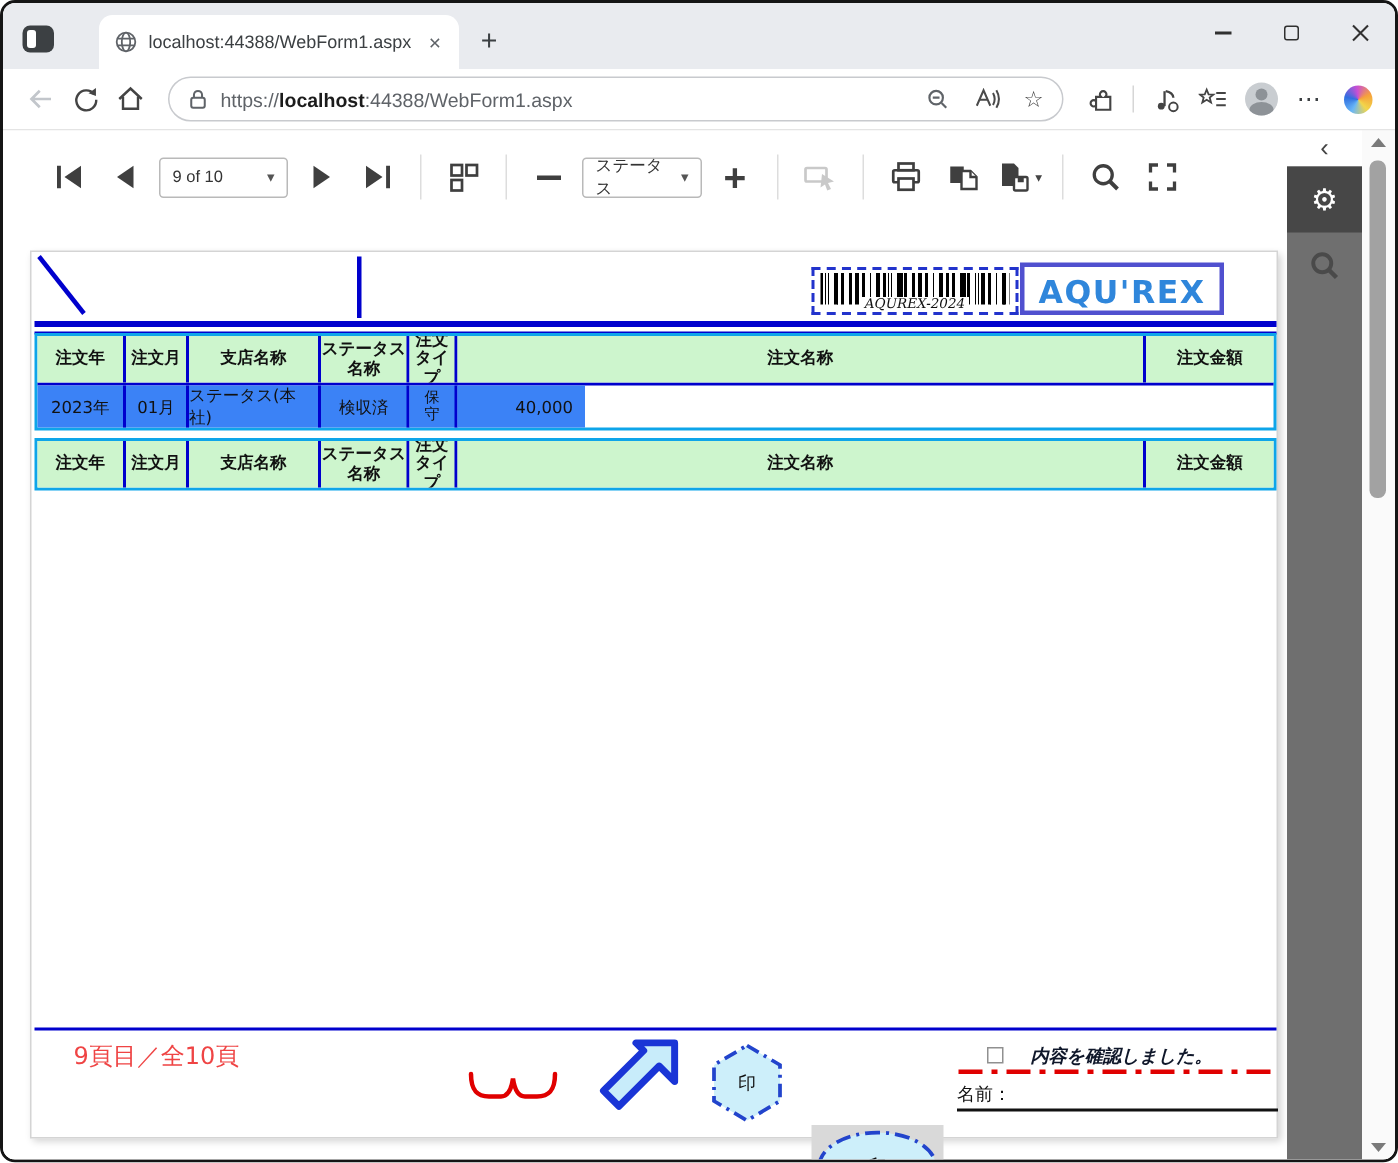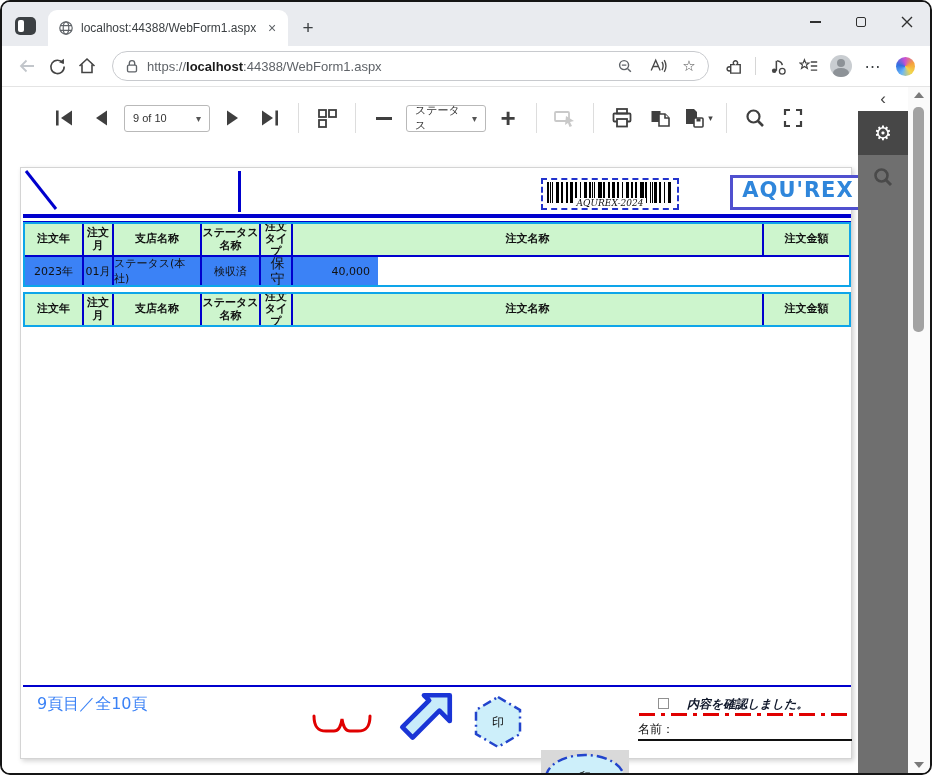--- a/index.html
+++ b/index.html
@@ -2,21 +2,21 @@
 <html><head>
 <meta charset="utf-8">
 <style>
   * { margin:0; padding:0; box-sizing:border-box; }
   html,body { width:932px; height:775px; overflow:hidden; background:#fff;
               font-family:"Liberation Sans", sans-serif; }
   .window { width:932px; height:775px; border:2px solid #151515; border-radius:10px;
             overflow:hidden; background:#fff; position:relative; }
 
   
-  .tabstrip { height:44px; background:#e9ebef; display:flex; align-items:flex-end; position:relative; }
+  .tabstrip { height:44px; background:#e9ebef; display:flex; align-items:flex-end; position:relative;padding-left:18px; }
   .tab-actions { position:absolute; left:13px; top:15px; width:21px; height:18px; background:#3c4043;
                  border-radius:5px; cursor:pointer; }
   .tab-actions .pane { position:absolute; left:3px; top:3px; width:6px; height:12px; background:#fff; border-radius:2px; }
   .tab { margin-left:46px; width:240px; height:36px; background:#fff; border-radius:9px 9px 0 0;
          display:flex; align-items:center; padding:0 8px 0 10px; gap:7px; }
   .tab-title { font-size:12px; color:#3c4043; flex:1; white-space:nowrap; overflow:hidden; }
   .tab-close { width:16px; height:16px; border-radius:4px; display:flex; align-items:center; justify-content:center;
                font-size:14px; color:#5f6368; cursor:pointer; }
   .newtab { width:28px; height:28px; margin:0 0 4px 6px; display:flex; align-items:center; justify-content:center;
             font-size:19px; color:#3c4043; cursor:pointer; border-radius:6px; }
@@ -41,21 +41,21 @@
   .avatar .body { position:absolute; left:3px; top:13px; width:16px; height:10px; border-radius:50%; background:#8d9297; }
   .more { font-size:16px; color:#3c4043; letter-spacing:1px; }
   .copilot { width:19px; height:19px; border-radius:50%;
              background:conic-gradient(from 210deg,#69b7f7,#2f6fe0,#c94fd4,#f6a13b,#f2d64b,#69b7f7); }
 
   
   .content { display:flex; height:686px; }
   .main { flex:1; display:flex; flex-direction:column; min-width:0; }
 
   
-  .vtoolbar { height:62px; background:#fff; display:flex; align-items:center; padding-left:46px; gap:6px; flex:0 0 auto; }
+  .vtoolbar { height:62px; background:#fff; display:flex; align-items:center; padding-left:28px; gap:6px; flex:0 0 auto; }
   .tbtn { width:32px; height:32px; display:flex; align-items:center; justify-content:center; cursor:pointer; border-radius:4px; }
   .tbtn.disabled { cursor:default; }
   .tsep { width:1px; height:30px; background:#ddd; margin:0 6px; }
   .combo { height:27px; border:1px solid #b9b9b9; border-radius:3px; background:#fff; display:flex; align-items:center;
            justify-content:space-between; padding:0 8px; font-size:11px; color:#333; cursor:pointer; }
   .combo .caret { font-size:10px; color:#555; margin-left:10px; }
   .combo.pagec { width:86px; }
   .combo.zoomc { width:80px; }
   .bigplus { font-size:26px; color:#3f3f3f; font-weight:bold; line-height:1; }
   .bigminus { width:16px; height:3px; background:#3f3f3f; }
@@ -73,43 +73,43 @@
               border-top:4px solid #0000cd; border-bottom:2px solid #0000cd; }
   .barcode-box { position:absolute; left:520px; top:10px; width:138px; height:32px; border:2px dashed #2233cc;
                  background:#fff; }
   .bars { position:absolute; left:4px; right:4px; top:2px; height:21px; background-color:#fff;
           background-image:
             repeating-linear-gradient(90deg,#000 0 2px,rgba(0,0,0,0) 2px 5px,#000 5px 6px,rgba(0,0,0,0) 6px 9px,#000 9px 12px,rgba(0,0,0,0) 12px 14px),
             repeating-linear-gradient(90deg,rgba(0,0,0,0) 0 3px,#000 3px 4px,rgba(0,0,0,0) 4px 11px,#000 11px 12px,rgba(0,0,0,0) 12px 17px); }
   .barcode-label { position:absolute; left:0; right:0; bottom:0; text-align:center; font-size:9px; font-style:italic;
                    font-family:"DejaVu Serif", serif; }
   .barcode-label span { background:#fff; padding:0 3px; }
-  .logo-box { position:absolute; left:709px; top:7px; width:136px; height:35px; border:3px solid #5050cf;
-              background:#fff; display:flex; align-items:flex-start; justify-content:center; }
+  .logo-box { position:absolute; left:659px; top:7px; width:136px; height:35px; border:3px solid #5050cf;
+              background:#fff; display:flex; align-items:flex-end; justify-content:center; }
   .logo-text { font-size:21px; font-weight:bold; color:#2f86db; letter-spacing:1px; }
 
   
   .rtable { position:absolute; left:2px; width:828px; border:2px solid #0ea5e9; }
   .rrow { display:flex; }
   .rcell { border-right:2px solid #0000cd; display:flex; align-items:center; justify-content:center;
            font-size:11px; overflow:hidden; }
   .rcell:last-child { border-right:none; }
   .th { background:#cdf5cd; font-weight:bold; white-space:pre-line; text-align:center; line-height:1.15; }
   .td { background:#3b82f6; }
   .hdr-row { height:31px; }
   .data-row { height:30px; border-top:2px solid #0000cd; }
-  .c0{width:59px;} .c1{width:30px;} .c2{width:88px;} .c3{width:59px;} .c4{width:32px;}
+  .c0{width:59px;} .c1{width:42px;} .c2{width:88px;} .c3{width:59px;} .c4{width:32px;}
   .c5{flex:1;} .c6{width:85px;}
   .td.c5 { justify-content:flex-start; padding-left:10px; }
   .td.c6 { justify-content:flex-end; padding-right:8px; }
-  .vtext { font-size:14px; width:11px; line-height:1.15; word-break:break-all; text-align:center; }
+  .vtext { font-size:10px; width:11px; line-height:1.15; word-break:break-all; text-align:center; }
 
   
   .f-blueline { position:absolute; left:2px; top:517px; width:828px; border-top:2px solid #0000cd; }
-  .f-pagenum { position:absolute; left:16px; top:526px; font-size:16px; color:#3b82f6;text-align:right; }
+  .f-pagenum { position:absolute; left:28px; top:526px; font-size:16px; color:#ef4444;text-align:right; }
   .f-brace { position:absolute; left:290px; top:541px; }
   .f-arrow { position:absolute; left:371px; top:522px; }
   .f-hex { position:absolute; left:450px; top:526px; width:54px; height:56px; }
   .f-grayrect { position:absolute; left:520px; top:526px; width:88px; height:55px; background:#d9d9d9;
                 display:flex; align-items:center; justify-content:center; }
   .stamp-wrap { position:relative; }
   .stamp-label { position:absolute; left:0; top:0; width:100%; height:100%; display:flex; align-items:center;
                  justify-content:center; font-size:12px; color:#111; }
   .f-checkbox { position:absolute; left:637px; top:530px; width:11px; height:11px; border:1.5px solid #909090; background:#fff; }
   .f-confirm { position:absolute; left:666px; top:528px; font-size:12px; font-weight:bold; font-style:italic; color:#0f172a; }

